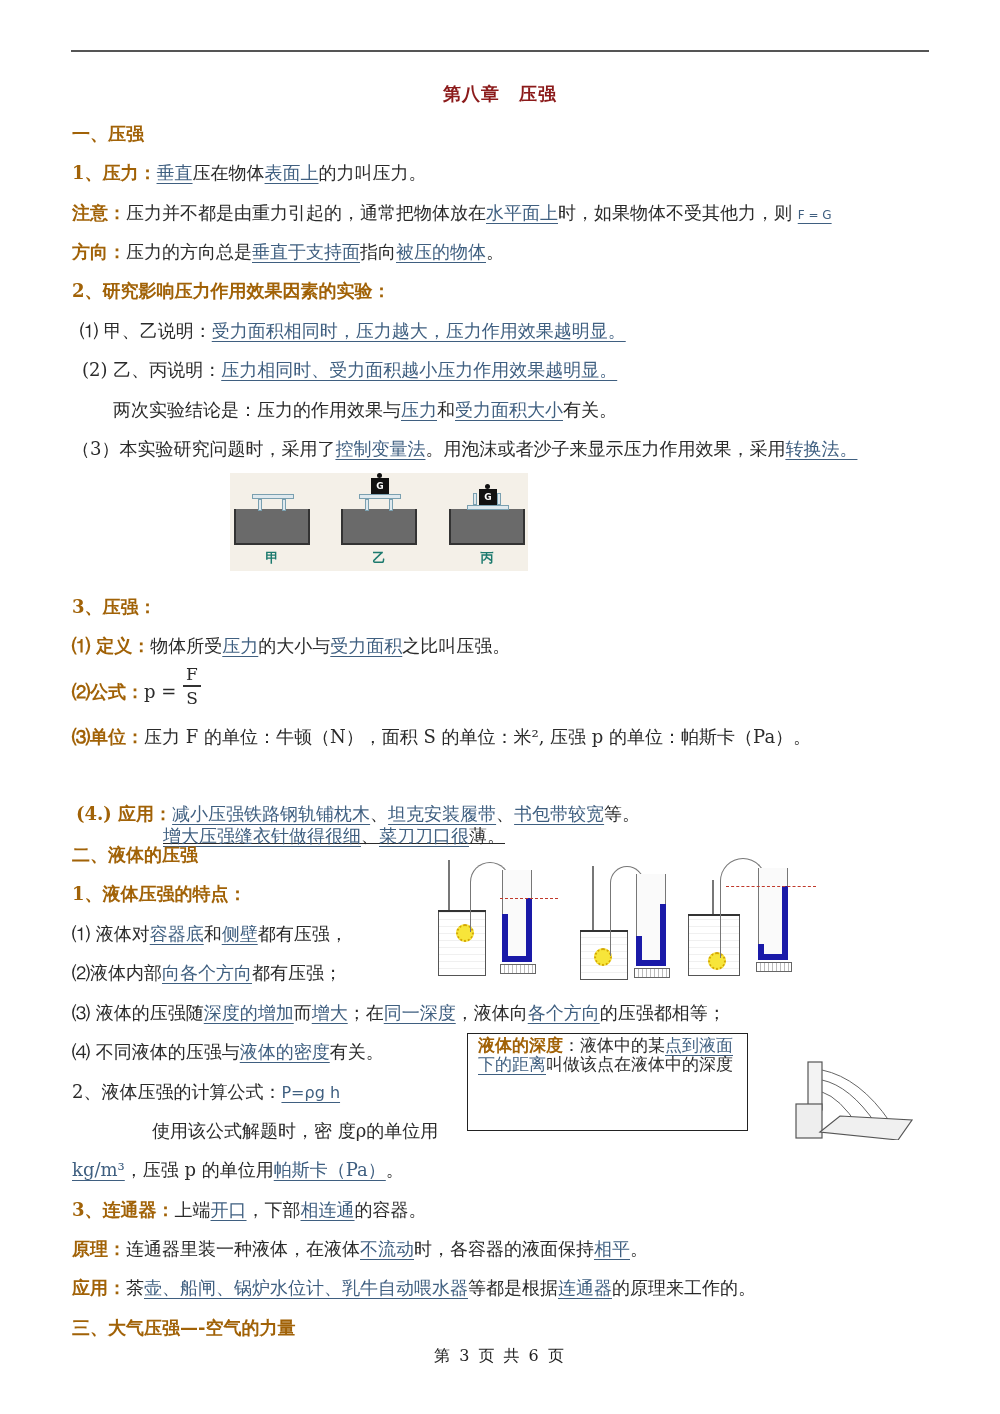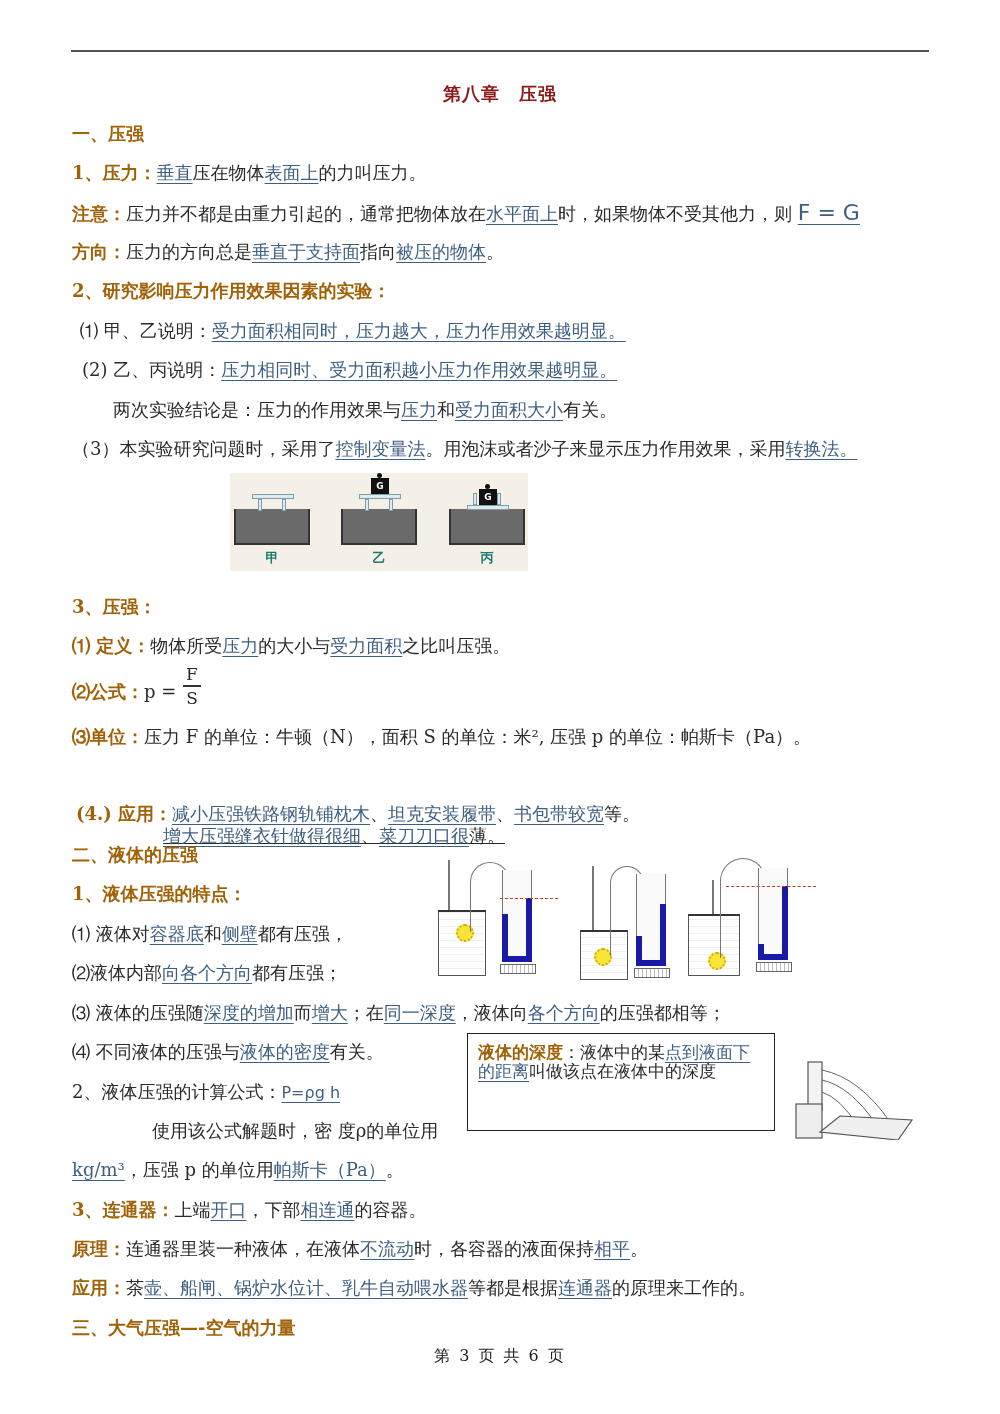--- a/index.html
+++ b/index.html
@@ -35,39 +35,39 @@
   .beaker-rim { position: absolute; height: 1.5px; background: #333; }
   .probe { position: absolute; width: 18px; height: 18px; border-radius: 50%; background: #f7e53a; border: 2px dotted #d4a600; }
   .utube { position: absolute; width: 30px; border: 1px solid #777; border-top: none; background: #fafafa; }
   .utube-fill { position: absolute; background: #1a1aa8; }
   .dash { position: absolute; height: 0; border-top: 1.5px dashed #c0392b; }
   .stand { position: absolute; height: 10px; border: 1px solid #666; background: repeating-linear-gradient(90deg, #fff 0 3px, #bbb 3px 4px); }
   .rod { position: absolute; width: 2px; background: #777; }
   .tubeline { position: absolute; border: 1.5px solid #777; border-radius: 30px 30px 0 0; border-bottom: none; }
 
   
-  .depth-box { position: absolute; left: 467px; top: 1033px; width: 308px; height: 98px; border: 1.5px solid #222; padding: 9px 10px; font-size: 17px; line-height: 19px; white-space: normal; }
+  .depth-box { position: absolute; left: 467px; top: 1033px; width: 281px; height: 98px; border: 1.5px solid #222; padding: 2px 10px; font-size: 17px; line-height: 19px; white-space: normal; }
 
   
   .fountain { position: absolute; left: 780px; top: 1060px; width: 135px; height: 80px; }
 </style>
 </head>
 <body>
 
 <div class="top-rule"></div>
 <div class="title">第八章　压强</div>
 
 <div class="line red bold" style="top:122px;">一、压强</div>
 
 <div class="line" style="top:161px;">
   <span class="red bold">1、压力：</span><span class="u">垂直</span><span>压在物体</span><span class="u">表面上</span><span>的力叫压力。</span>
 </div>
 
 <div class="line" style="top:201px;">
-  <span class="red bold">注意：</span><span>压力并不都是由重力引起的，通常把物体放在</span><span class="u">水平面上</span><span>时，如果物体不受其他力，则 </span><span class="u sans" style="font-size:22px">F = G</span>
+  <span class="red bold">注意：</span><span>压力并不都是由重力引起的，通常把物体放在</span><span class="u">水平面上</span><span>时，如果物体不受其他力，则 </span><span class="u sans" style="font-size:12px">F = G</span>
 </div>
 
 <div class="line" style="top:240px;">
   <span class="red bold">方向：</span><span>压力的方向总是</span><span class="u">垂直于支持面</span><span>指向</span><span class="u">被压的物体</span><span>。</span>
 </div>
 
 <div class="line red bold" style="top:279px;">2、研究影响压力作用效果因素的实验：</div>
 
 <div class="line" style="top:319px; left:80px;">
   <span>⑴ 甲、乙说明：</span><span class="u">受力面积相同时，压力越大，压力作用效果越明显。</span>

